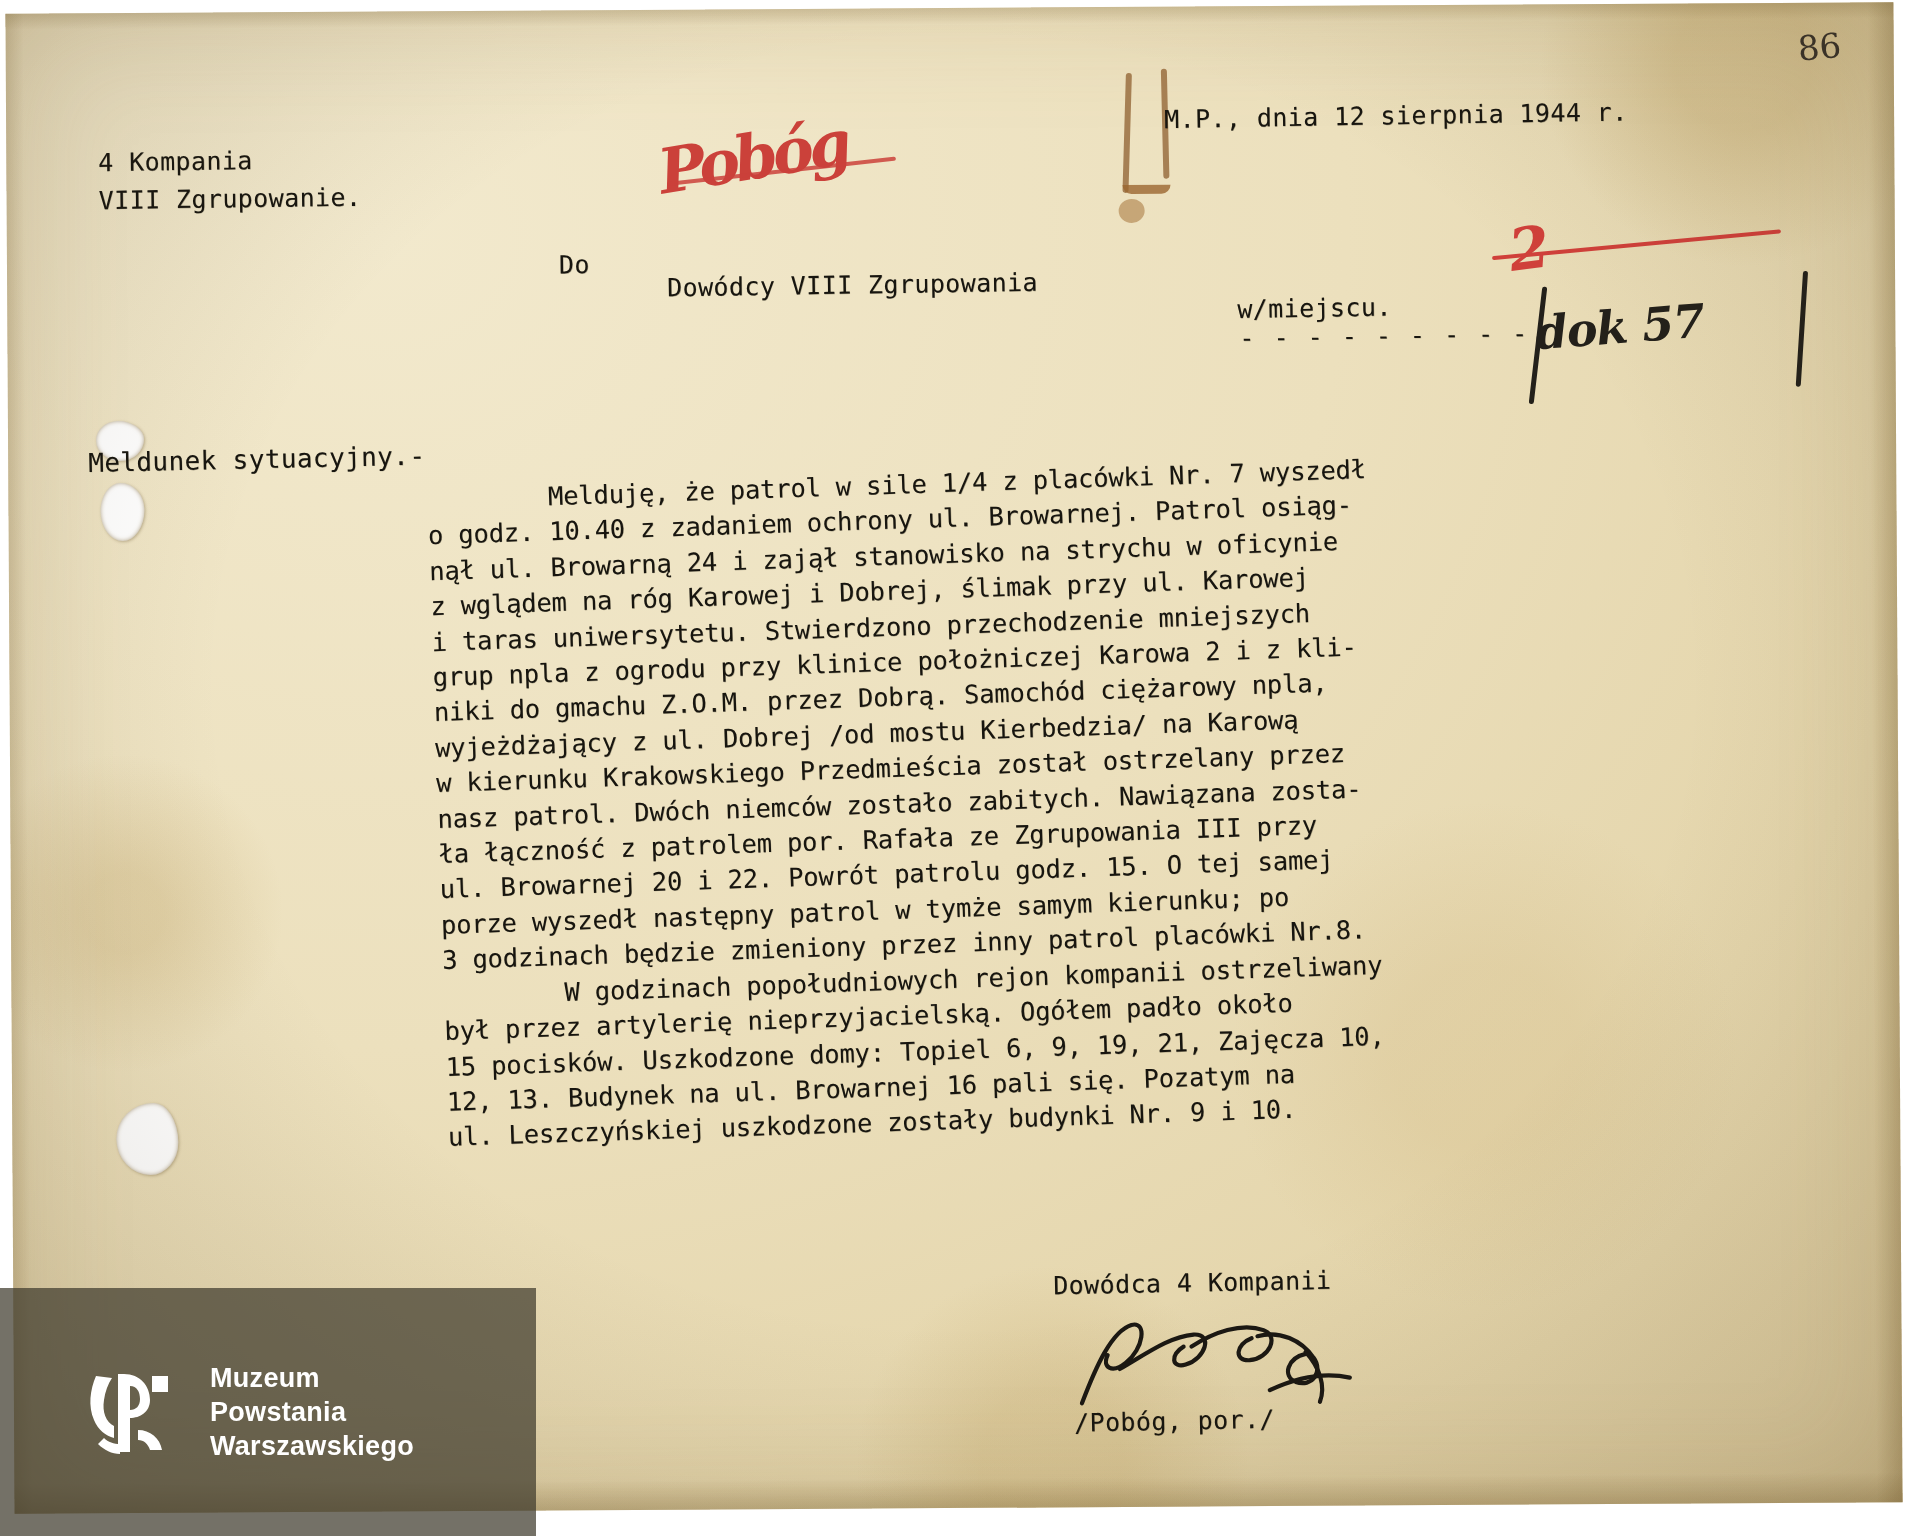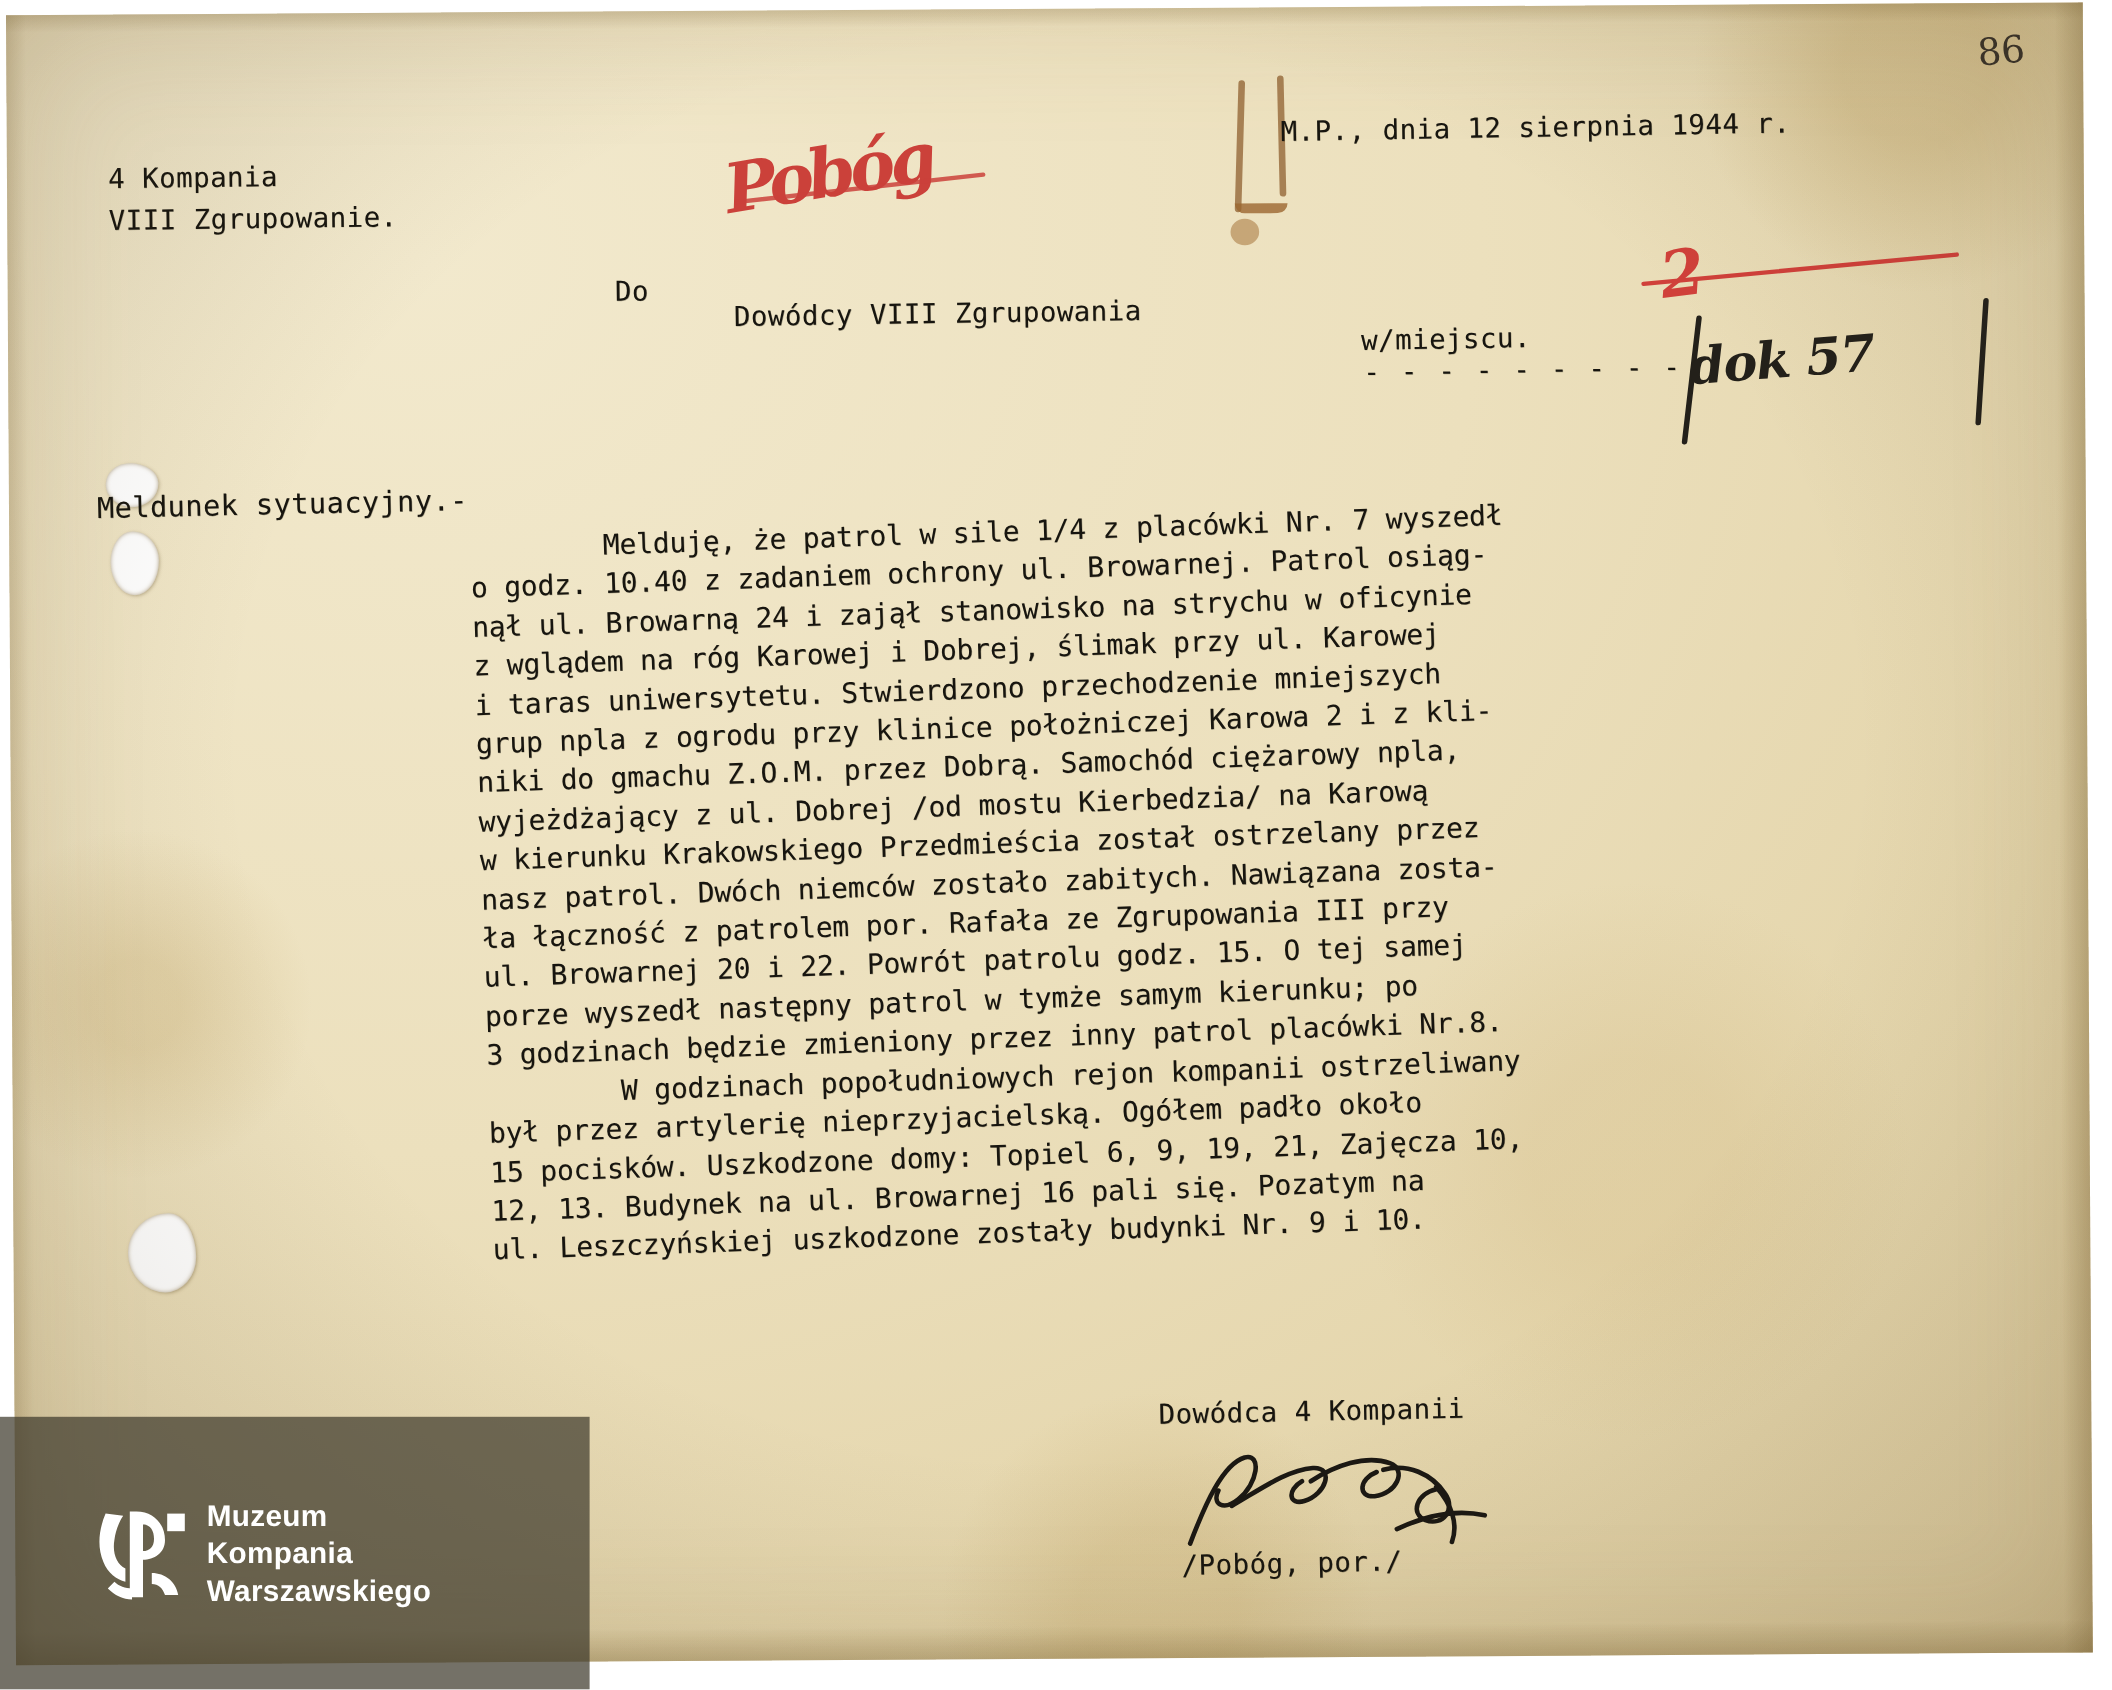--- a/index.html
+++ b/index.html
@@ -270,21 +270,21 @@
   
   #watermark {
     position: absolute;
     left: 0;
     bottom: 0;
     width: 536px;
     height: 248px;
     background: rgba(62, 58, 44, 0.72);
     display: flex;
     align-items: center;
-    gap: 6px;
+    gap: 28px;
     padding-left: 78px;
     box-sizing: border-box;
   }
   #wm-logo { width: 104px; height: 104px; flex: 0 0 auto; }
   #wm-text {
     color: #ffffff;
     font-family: "Liberation Sans", sans-serif;
     font-weight: 700;
     font-size: 27px;
     line-height: 34px;
@@ -398,18 +398,18 @@
         <path d="M40 14 L 40 92 L 52 92 L 52 58 C 62 58, 72 52, 72 40
                  C 72 26, 62 14, 46 14 Z M 52 26 C 59 26, 62 32, 62 39
                  C 62 46, 58 50, 52 50 Z"></path>
         <rect x="74" y="16" width="16" height="16"></rect>
         <path d="M60 70 C 72 70, 82 78, 84 90 L 72 90 C 70 84, 66 80, 60 80 Z"></path>
         <path d="M20 84 C 26 90, 34 94, 42 94 L 42 84 C 36 84, 30 82, 26 78 Z"></path>
       </g>
     </svg>
     <div id="wm-text">
       <div>Muzeum</div>
-      <div>Kompania</div>
+      <div>Powstania</div>
       <div>Warszawskiego</div>
     </div>
   </div>
 
 </div>
 
 </body></html>

